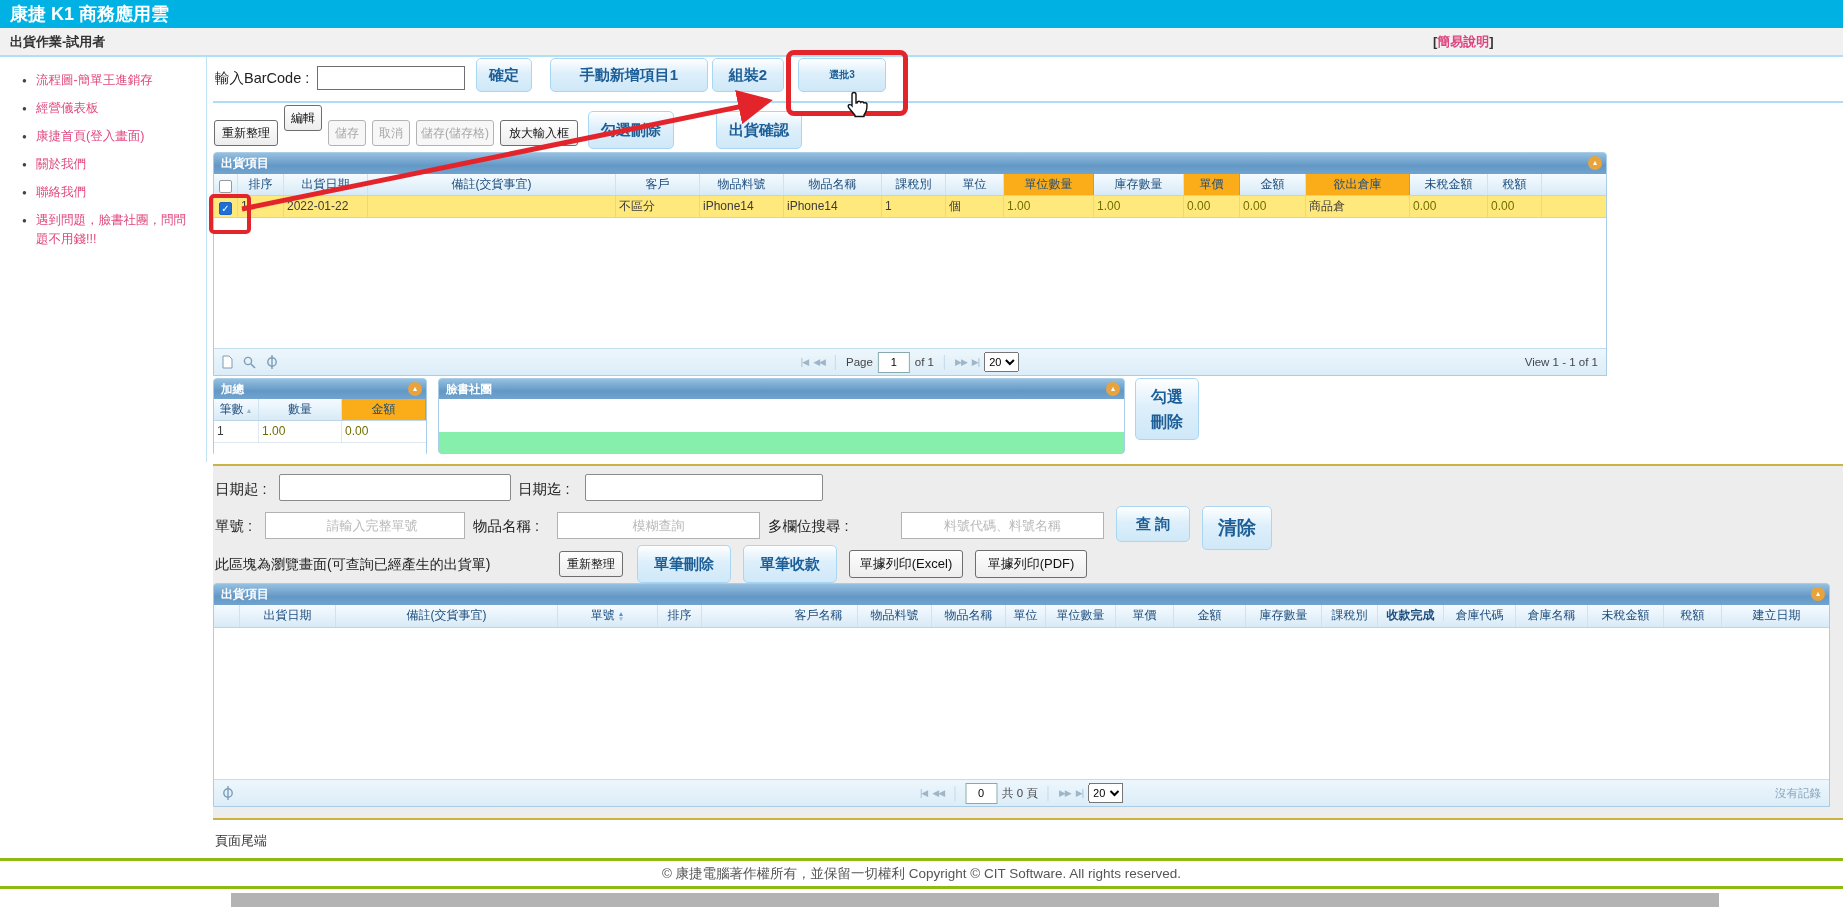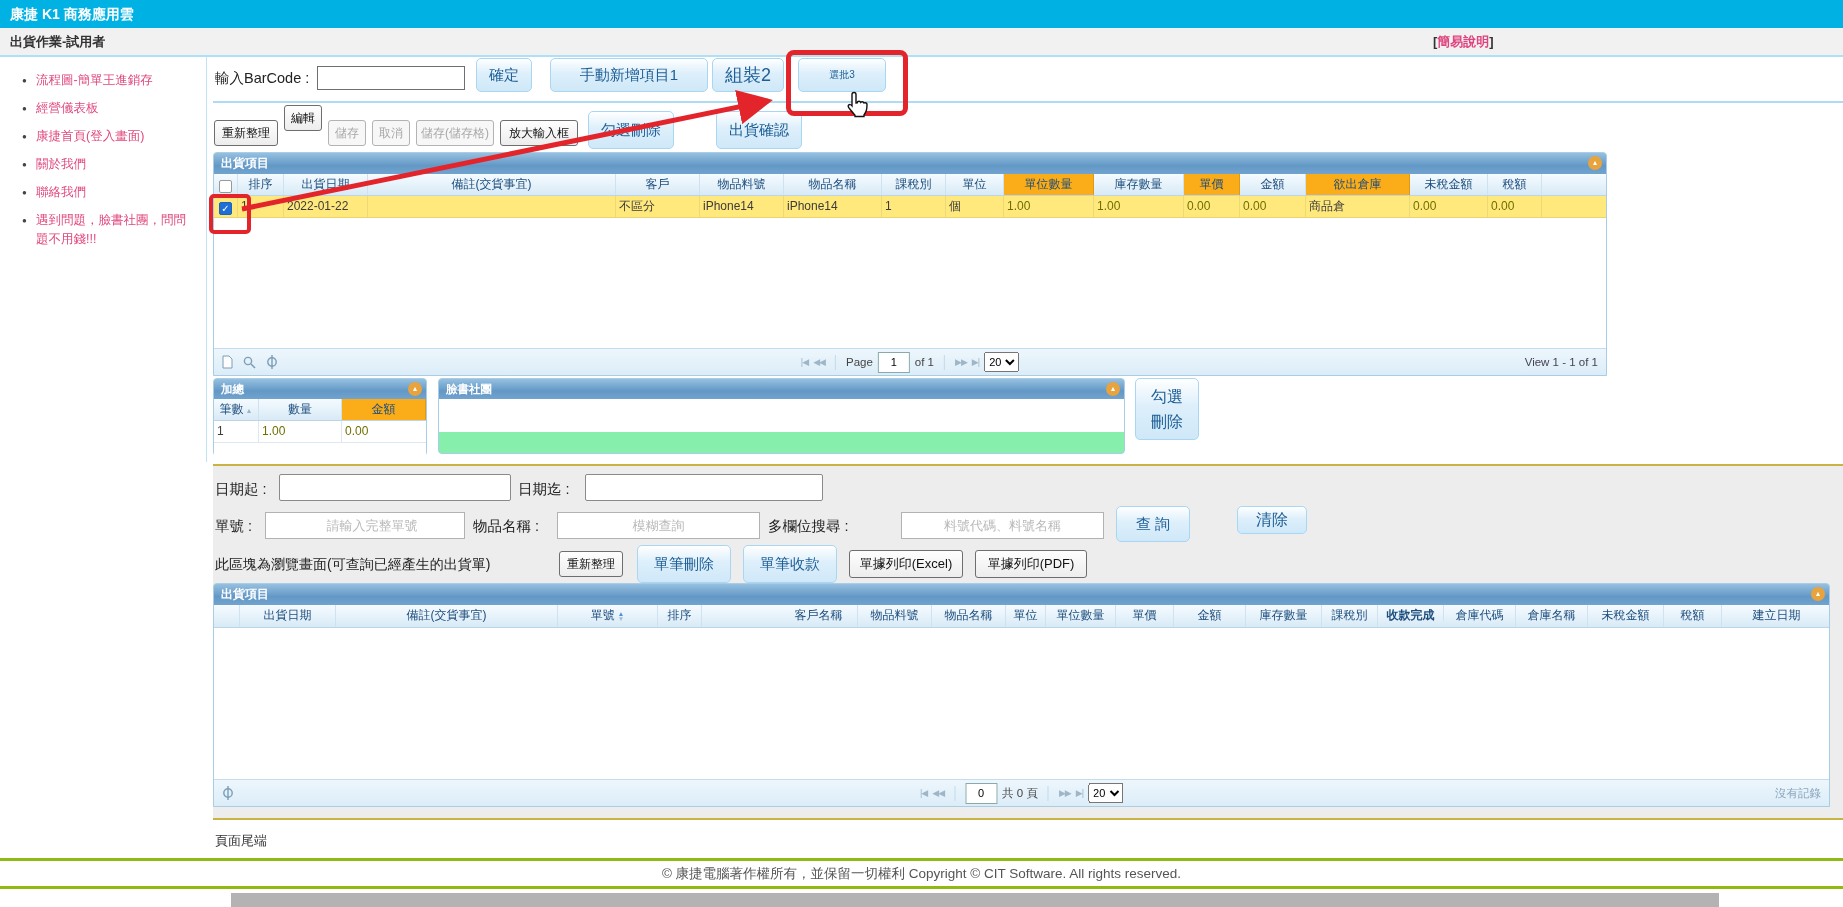--- a/index.html
+++ b/index.html
@@ -1,33 +1,33 @@
 <!DOCTYPE html>
 <html><head>
 <meta charset="utf-8">
 <style>
   html,body{margin:0;padding:0;background:#fff;}
   #page{position:relative;width:1843px;height:907px;background:#fff;overflow:hidden;
         font-family:"Liberation Sans","DejaVu Sans",sans-serif;font-size:12px;color:#333;}
   .abs{position:absolute;box-sizing:border-box;}
   
   .topbar{left:0;top:0;width:1843px;height:28px;background:#00b2e3;color:#fff;font-weight:bold;
-          font-size:14px;line-height:28px;padding-left:10px;}
+          font-size:18px;line-height:28px;padding-left:10px;}
   .subbar{left:0;top:28px;width:1843px;height:29px;background:#f1f1f1;border-bottom:2px solid #aee0f6;
           font-size:13px;font-weight:bold;color:#333;line-height:27px;padding-left:10px;}
   .help{position:absolute;left:1433px;top:0;font-weight:bold;}
   .help .br{color:#333;} .help .lk{color:#e0447f;}
   
   .sidebar{left:0;top:57px;width:207px;height:405px;border-right:1px solid #bfe3f5;background:#fff;}
   .sidebar ul{list-style:none;margin:14px 0 0 0;padding:0 8px 0 22px;}
   .sidebar li{font-size:12.5px;line-height:19px;margin-bottom:9px;color:#e0477e;position:relative;padding-left:14px;}
   .sidebar li .blt{position:absolute;left:0;top:0;color:#444;font-size:8px;}
   
   .btn-blue{background:linear-gradient(180deg,#ffffff 0%,#ddeffb 45%,#cfe8f8 100%);
-            border:1px solid #a9d7f3;border-radius:5px;color:#1d5e96;font-weight:normal;
+            border:1px solid #a9d7f3;border-radius:5px;color:#1d5e96;font-weight:bold;
             text-align:center;display:flex;align-items:center;justify-content:center;white-space:nowrap;cursor:pointer;}
   .btn-plain{background:linear-gradient(180deg,#fefefe,#ededed);border:1px solid #6e6e6e;border-radius:3px;
              color:#111;font-size:12px;text-align:center;display:flex;align-items:center;justify-content:center;
              white-space:nowrap;cursor:pointer;}
   .btn-plain.dis{color:#a8a8a8;border-color:#b3b3b3;background:#f7f7f7;}
   
   .inp{border:1px solid #6f6f6f;font-size:13px;padding:2px 4px;box-sizing:border-box;background:#fff;}
   .inp-date{border:1px solid #8a8a8a;border-radius:2px;}
   .inp-ph{border:1px solid #b2b2b2;text-align:center;}
   input::placeholder{color:#b9b9b9;}
@@ -104,21 +104,21 @@
       <li><span class="blt">●</span><span>關於我們</span></li>
       <li><span class="blt">●</span><span>聯絡我們</span></li>
       <li><span class="blt">●</span><span>遇到問題，臉書社團，問問題不用錢!!!</span></li>
     </ul>
   </div>
 
   <div class="abs flabel" style="left:215px;top:64px;line-height:28px;">輸入BarCode :</div>
   <input class="abs inp" style="left: 317px; top: 66px; width: 148px; height: 24px;" value="">
   <div class="abs btn-blue" style="left:476px;top:58px;width:56px;height:34px;font-size:15px;">確定</div>
   <div class="abs btn-blue" style="left:550px;top:58px;width:158px;height:34px;font-size:15px;">手動新增項目1</div>
-  <div class="abs btn-blue" style="left:712px;top:58px;width:72px;height:34px;font-size:18px;">組裝2</div>
+  <div class="abs btn-blue" style="left:712px;top:58px;width:72px;height:34px;font-size:15px;">組裝2</div>
   <div class="abs btn-blue" style="left:798px;top:58px;width:88px;height:34px;font-size:10px;">選批3</div>
   <div class="abs" style="left:213px;top:101px;width:1630px;height:2px;background:#aedcf4;"></div>
 
   <div class="abs btn-plain" style="left:214px;top:120px;width:64px;height:26px;">重新整理</div>
   <div class="abs btn-plain" style="left:284px;top:105px;width:38px;height:26px;">編輯</div>
   <div class="abs btn-plain dis" style="left:328px;top:120px;width:38px;height:26px;">儲存</div>
   <div class="abs btn-plain dis" style="left:372px;top:120px;width:38px;height:26px;">取消</div>
   <div class="abs btn-plain dis" style="left:416px;top:120px;width:78px;height:26px;">儲存(儲存格)</div>
   <div class="abs btn-plain" style="left:500px;top:120px;width:78px;height:26px;">放大輸入框</div>
   <div class="abs btn-blue" style="left:588px;top:111px;width:86px;height:38px;font-size:15px;">勾選刪除</div>
@@ -241,21 +241,21 @@
   <span class="flabel" style="left:518px;top:476px;line-height:26px;">日期迄 :</span>
   <input class="abs inp inp-date" style="left: 585px; top: 474px; width: 238px; height: 27px;">
 
   <span class="flabel" style="left:215px;top:513px;line-height:27px;">單號 :</span>
   <input class="abs inp inp-ph" style="left: 265px; top: 512px; width: 200px; height: 27px; padding-left: 18px;" placeholder="請輸入完整單號">
   <span class="flabel" style="left:473px;top:513px;line-height:27px;">物品名稱 :</span>
   <input class="abs inp inp-ph" style="left: 557px; top: 512px; width: 203px; height: 27px;" placeholder="模糊查詢">
   <span class="flabel" style="left:768px;top:513px;line-height:27px;">多欄位搜尋 :</span>
   <input class="abs inp inp-ph" style="left: 901px; top: 512px; width: 203px; height: 27px;" placeholder="料號代碼、料號名稱">
   <div class="abs btn-blue" style="left:1116px;top:506px;width:74px;height:36px;font-size:15px;">查 詢</div>
-  <div class="abs btn-blue" style="left:1202px;top:506px;width:70px;height:28px;font-size:16px;margin-left:35px;">清除</div>
+  <div class="abs btn-blue" style="left:1202px;top:506px;width:70px;height:44px;font-size:19px;">清除</div>
 
   <span class="flabel" style="left:215px;top:550px;line-height:28px;font-size:14px;">此區塊為瀏覽畫面(可查詢已經產生的出貨單)</span>
   <div class="abs btn-plain" style="left:559px;top:551px;width:64px;height:26px;">重新整理</div>
   <div class="abs btn-blue" style="left:637px;top:545px;width:94px;height:38px;font-size:15px;">單筆刪除</div>
   <div class="abs btn-blue" style="left:743px;top:545px;width:94px;height:38px;font-size:15px;">單筆收款</div>
   <div class="abs btn-plain" style="left:849px;top:550px;width:114px;height:28px;font-size:13px;">單據列印(Excel)</div>
   <div class="abs btn-plain" style="left:975px;top:550px;width:112px;height:28px;font-size:13px;">單據列印(PDF)</div>
 
   <div class="abs grid" style="left:213px;top:583px;width:1617px;">
     <div class="gcap">

